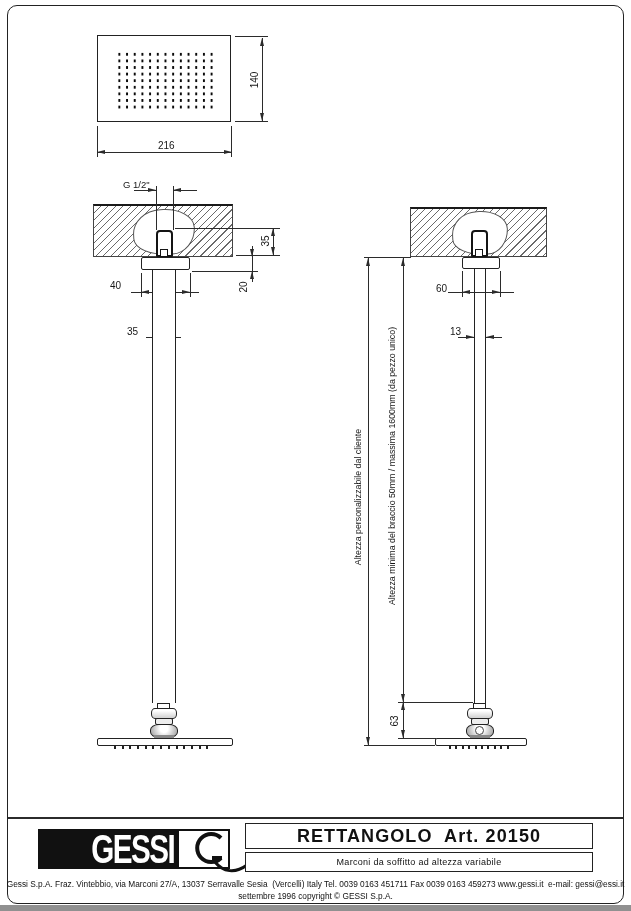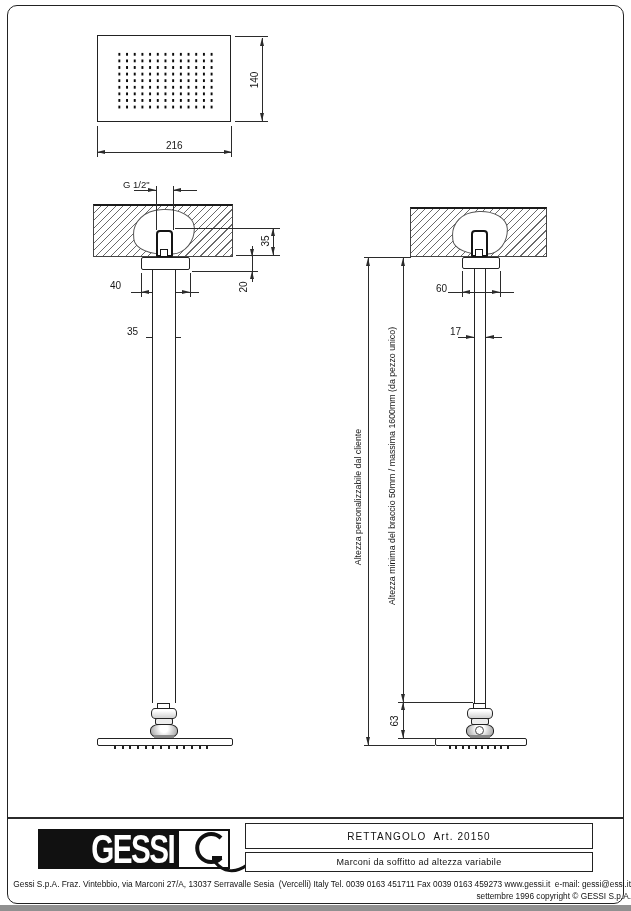--- a/index.html
+++ b/index.html
@@ -42,23 +42,23 @@
          background-image: repeating-linear-gradient(90deg, #222 0 2px, transparent 2px 7.7px); }
   .sheet-border { position: absolute; left: 7px; top: 5px; width: 617px; height: 899px;
                   border: 1.8px solid #222; border-radius: 10px; }
   .logo-black { position: absolute; background: #111; overflow: hidden; }
   .logo-text { position: absolute; right: 3px; bottom: 3px; color: #fff; font-weight: bold;
                font-size: 40px; line-height: 34px; letter-spacing: -2px;
                transform: scale(0.74, 1.0); transform-origin: right bottom; }
   .curl-box { position: absolute; background: #fff; border: 2px solid #111; }
   .tb { position: absolute; background: #fff; border: 1.5px solid #222;
         display: flex; align-items: center; justify-content: center; }
-  .tb1-text { font-size: 10px; letter-spacing: 1.1px; white-space: pre; color: #111; }
+  .tb1-text { font-size: 18px; letter-spacing: 1.1px; white-space: pre; color: #111; font-weight: bold; }
   .tb2-text { font-size: 9px; letter-spacing: 0.3px; white-space: pre; color: #111; }
-  .addr { position: absolute; left: 0; width: 631px; text-align: right;
+  .addr { position: absolute; left: 0; width: 631px; text-align: center;
           font-size: 8.3px; white-space: pre; color: #111; }
   .graybar { position: absolute; left: 0; top: 905px; width: 631px; height: 6px; background: #909090; }
 </style>
 </head>
 <body>
 
 <div class="sheet">
 
   <div class="sheet-border"></div>
 
@@ -74,21 +74,21 @@
     <span class="arr u" style="left:260px;top:38px;"></span>
     <span class="arr d" style="left:260px;top:113px;"></span>
     <span class="vlbl" style="left:254px;top:80px;">140</span>
 
     
     <span class="v" style="left:97px;top:126px;height:31px;"></span>
     <span class="v" style="left:231px;top:126px;height:31px;"></span>
     <span class="h" style="left:97px;top:152px;width:135px;"></span>
     <span class="arr l" style="left:97px;top:150px;"></span>
     <span class="arr r" style="left:224px;top:150px;"></span>
-    <span class="lbl" style="left:166px;top:140px;">216</span>
+    <span class="lbl" style="left:158px;top:140px;">216</span>
   </div>
 
   
   <div class="grp">
     <div class="ceil" style="left:93px;top:204px;width:140px;height:53px;"></div>
     <div class="blob" style="left:133px;top:209px;width:62px;height:46px;"></div>
     <div class="fit" style="left:155.5px;top:230px;width:17px;height:27px;"></div>
     <div class="fitnotch" style="left:160px;top:249px;width:8px;height:8px;"></div>
 
     
@@ -159,21 +159,21 @@
     <span class="h" style="left:448px;top:292px;width:66px;"></span>
     <span class="arr l" style="left:461.5px;top:290px;"></span>
     <span class="arr r" style="left:491.5px;top:290px;"></span>
     <span class="lbl" style="left:436px;top:283px;text-align:right;">60</span>
 
     
     <span class="h" style="left:458px;top:337px;width:16px;"></span>
     <span class="h" style="left:485.5px;top:337px;width:16px;"></span>
     <span class="arr r" style="left:465.5px;top:335px;"></span>
     <span class="arr l" style="left:485.5px;top:335px;"></span>
-    <span class="lbl" style="left:450px;top:326px;">17</span>
+    <span class="lbl" style="left:450px;top:326px;">13</span>
 
     
     <span class="h" style="left:364px;top:257px;width:47px;"></span>
     <span class="h" style="left:364px;top:745px;width:71px;"></span>
     <span class="v" style="left:368px;top:258px;height:487px;"></span>
     <span class="arr u" style="left:366px;top:258px;"></span>
     <span class="arr d" style="left:366px;top:737px;"></span>
     <span class="vlbl note" style="left:358px;top:497px;">Altezza personalizzabile dal cliente</span>
 
     <span class="v" style="left:402.5px;top:258px;height:444px;"></span>

